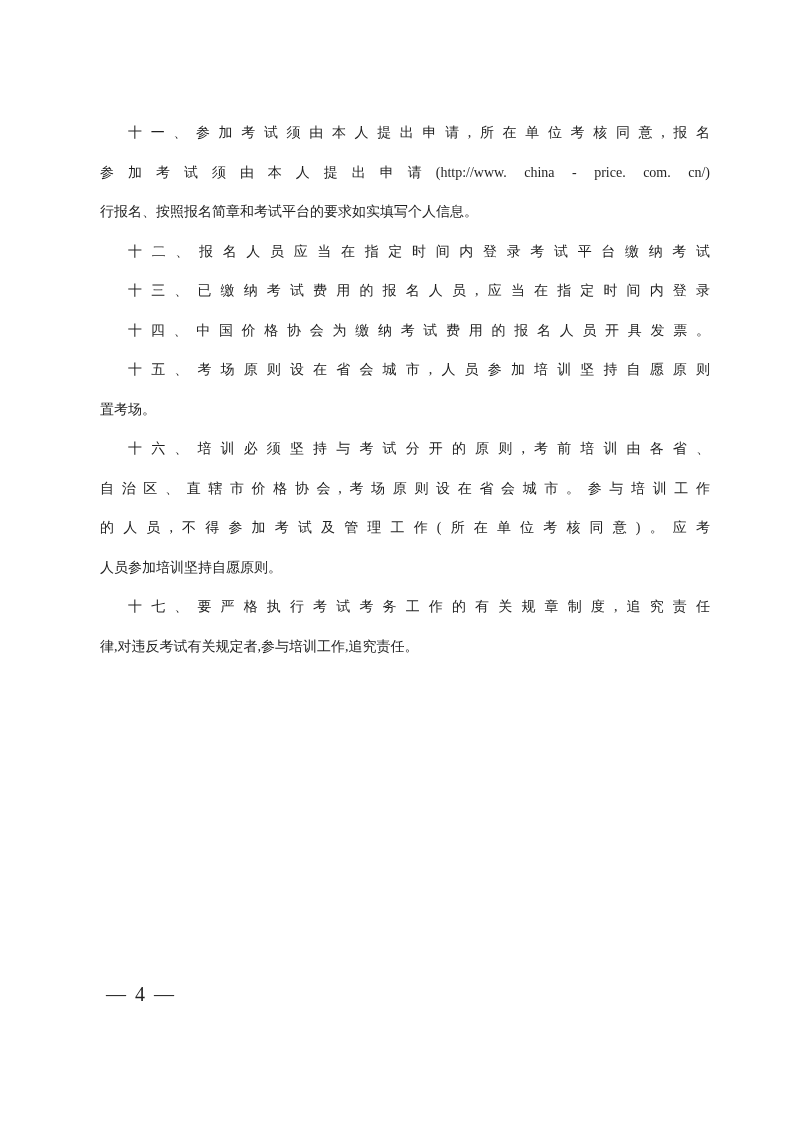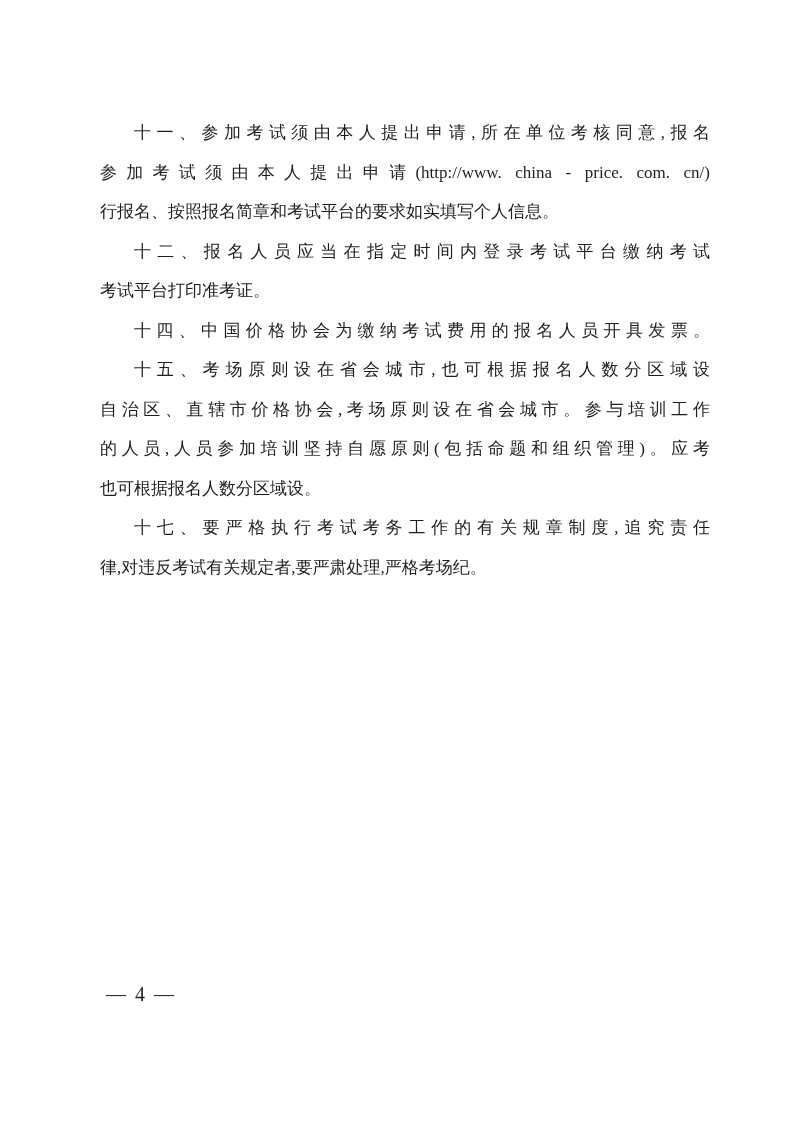--- a/index.html
+++ b/index.html
@@ -15,21 +15,21 @@
   }
   .content {
     position: absolute;
     left: 100px;
     right: 83px;
     top: 113px;
   }
   .line {
     margin: 0;
     padding: 0;
-    font-size: 17px;
+    font-size: 14px;
     height: 39.5px;
     line-height: 39.5px;
     text-align: left;
     letter-spacing: 0;
   }
   .line.indent { text-indent: 2em; }
   .line.j {
     text-align: justify;
     text-align-last: justify;
   }
@@ -48,28 +48,30 @@
 
 <div class="page">
   <main class="content">
 
     <p class="line indent j">十一、参加考试须由本人提出申请,所在单位考核同意,报名</p>
     <p class="line j">参加考试须由本人提出申请(http://www. china - price. com. cn/)</p>
     <p class="line">行报名、按照报名简章和考试平台的要求如实填写个人信息。</p>
 
     <p class="line indent j">十二、报名人员应当在指定时间内登录考试平台缴纳考试</p>
 
-    <p class="line">考试平台打印准考证。</p>
+    <p class="line indent j">十三、已缴纳考试费用的报名人员,应当在指定时间内登录</p>
 
     <p class="line indent j">十四、中国价格协会为缴纳考试费用的报名人员开具发票。</p>
 
-    <p class="line indent j">十五、考场原则设在省会城市,也可根据报名人数分区域设</p>
+    <p class="line indent j">十五、考场原则设在省会城市,人员参加培训坚持自愿原则</p>
+    <p class="line">置考场。</p>
 
+    <p class="line indent j">十六、培训必须坚持与考试分开的原则,考前培训由各省、</p>
     <p class="line j">自治区、直辖市价格协会,考场原则设在省会城市。参与培训工作</p>
-    <p class="line j">的人员,人员参加培训坚持自愿原则(包括命题和组织管理)。应考</p>
-    <p class="line">也可根据报名人数分区域设。</p>
+    <p class="line j">的人员,不得参加考试及管理工作(所在单位考核同意)。应考</p>
+    <p class="line">人员参加培训坚持自愿原则。</p>
 
     <p class="line indent j">十七、要严格执行考试考务工作的有关规章制度,追究责任</p>
-    <p class="line">律,对违反考试有关规定者,要严肃处理,严格考场纪。</p>
+    <p class="line">律,对违反考试有关规定者,参与培训工作,追究责任。</p>
   </main>
 
   <footer class="pagenum">— 4 —</footer>
 </div>
 
 </body></html>

